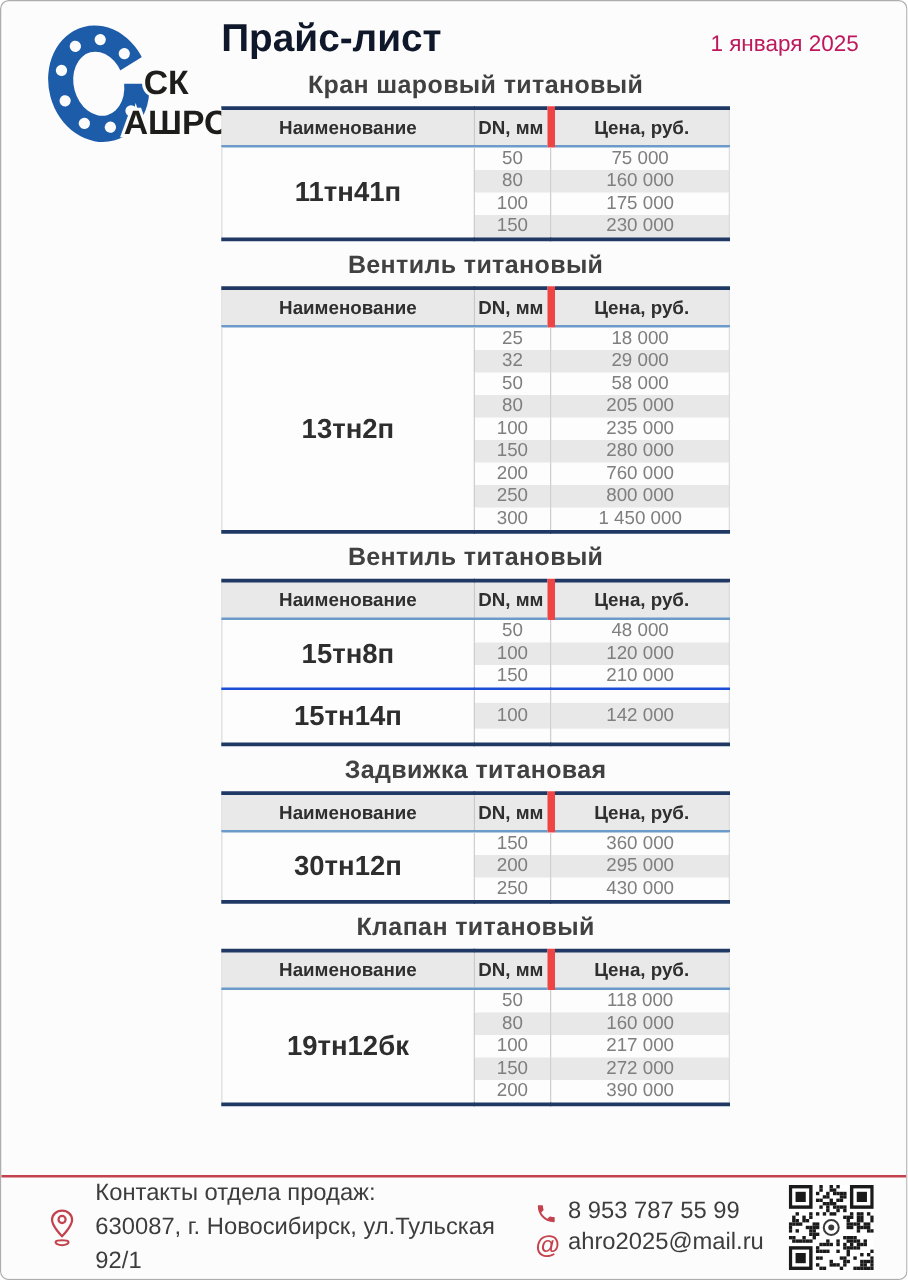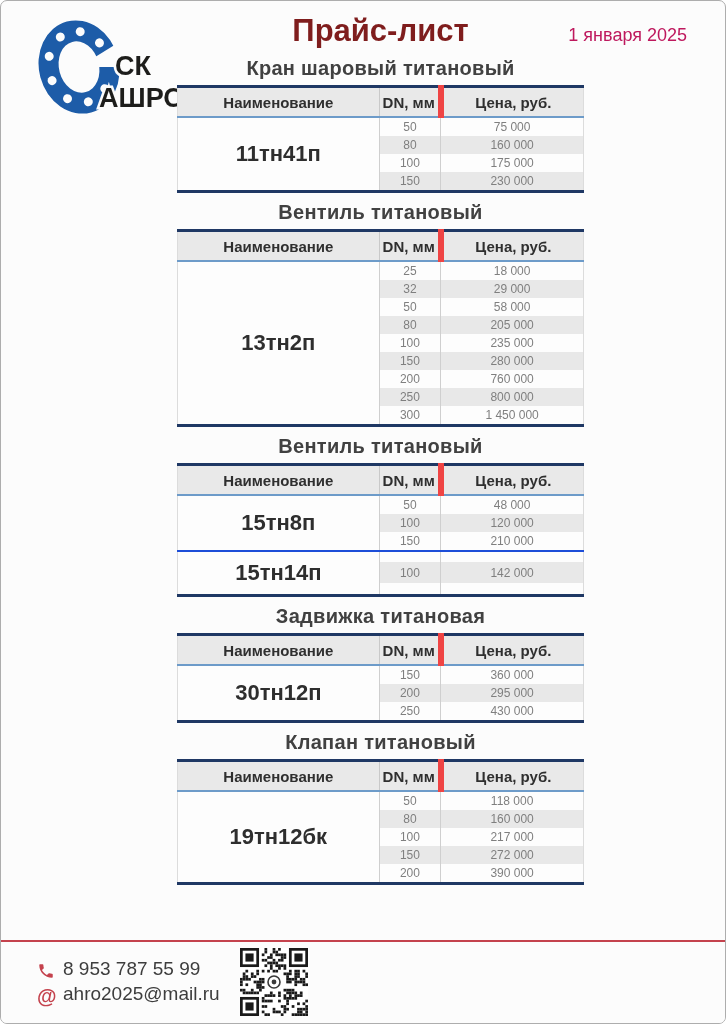--- a/index.html
+++ b/index.html
@@ -6,37 +6,37 @@
   .page {
     position:relative; width:726px; height:1024px; overflow:hidden;
     background:#fcfcfc; border:1px solid #adadad; border-radius:7px;
     box-sizing:border-box;
     font-family:"Liberation Sans", sans-serif;
   }
   
   .logo { position:absolute; left:26px; top:12px; width:150px; height:104px; }
   .date { position:absolute; right:38px; top:24px; font-size:18px; color:#be185d; }
   .content { margin-left:176px; width:407px; }
-  h1.page-title { margin:12px 0 0 0; text-align:center; font-size:31px; font-weight:bold; color:#7f1d1d; }
+  h1.page-title { margin:12px 0 0 0; text-align:left; font-size:31px; font-weight:bold; color:#0f172a; }
   h2.section-title { margin:8px 0 5px 0; text-align:center; font-size:20px; font-weight:600; color:#414141; letter-spacing:0.3px; }
   
   table.price-table {
     width:100%; border-collapse:collapse; table-layout:fixed;
     border-top:3px solid #1f3864; border-bottom:3px solid #1f3864;
     border-left:1px solid #dcdcdc; border-right:1px solid #dcdcdc;
     background:#fdfdfd;
   }
   table.price-table th {
     background:#e9e9e9; border-bottom:2px solid #6d9bc9;
     height:28px; font-size:15px; font-weight:bold; color:#2f2f2f; padding:0;
   }
   th.col-name { width:50.4%; }
   th.col-dn   { width:14.6%; border-left:1px solid #c9c9c9; border-right:6px solid #ef4444; }
   th.col-price{ width:35%; }
-  tbody.group td { height:18px; padding:0; font-size:12px; color:#7f7f7f; text-align:center; line-height:18px; }
+  tbody.group td { height:18px; padding:0; font-size:15px; color:#7f7f7f; text-align:center; line-height:18px; }
   tbody.group td.dn { border-left:1px solid #cfcfcf; border-right:1px solid #cfcfcf; }
   tbody.group tr.alt td.data { background:#e8e8e8; }
   tbody.group td.product-cell {
     background:#fdfdfd; font-size:22px; font-weight:bold; color:#2e2e2e; line-height:1;
   }
   tbody.group + tbody.group { border-top:2px solid #1d4ed8; }
   tbody.group td.data.single {
     height:42px;
     background:linear-gradient(180deg,#fdfdfd 0%,#fdfdfd 24%,#e8e8e8 24%,#e8e8e8 74%,#fdfdfd 74%);
   }
@@ -263,20 +263,31 @@
                 <td class="data dn">200</td>
                 <td class="data price">390 000</td>
               </tr>
             </tbody>
           </table>
     </section>
   </div>
   </div>
 
   <div class="footer">
+    <div class="f-left">
+      <svg width="26" height="34" viewBox="0 0 24 30" aria-hidden="true">
+        <path d="M12 2.2 C7.6 2.2 4.4 5.4 4.4 9.2 C4.4 14.2 12 21.6 12 21.6 S19.6 14.2 19.6 9.2 C19.6 5.4 16.4 2.2 12 2.2 Z" fill="none" stroke="#c4424d" stroke-width="1.7"></path>
+        <circle cx="12" cy="8.9" r="2.7" fill="none" stroke="#c4424d" stroke-width="1.7"></circle>
+        <path d="M7.2 25.8 C7.8 24.4 16.2 24.4 16.8 25.8 C17.4 27.2 14.8 28.4 12 28.4 C9.2 28.4 6.6 27.2 7.2 25.8 Z" fill="none" stroke="#c4424d" stroke-width="1.5"></path>
+      </svg>
+      <div class="f-text">
+        <div>Контакты отдела продаж:</div>
+        <div>630087, г. Новосибирск, ул.Тульская 92/1</div>
+      </div>
+    </div>
     <div class="f-right">
       <div class="f-row">
         <svg width="18" height="18" viewBox="0 0 24 24" aria-hidden="true">
           <path fill="#c4424d" d="M6.62 10.79c1.44 2.83 3.76 5.14 6.59 6.59l2.2-2.2c.27-.27.67-.36 1.02-.24 1.12.37 2.33.57 3.57.57.55 0 1 .45 1 1V20c0 .55-.45 1-1 1-9.39 0-17-7.61-17-17 0-.55.45-1 1-1h3.5c.55 0 1 .45 1 1 0 1.25.2 2.45.57 3.57.11.35.03.74-.25 1.02l-2.2 2.2z"></path>
         </svg>
         <span>8 953 787 55 99</span>
       </div>
       <div class="f-row">
         <span class="at-icon">@</span>
         <span>ahro2025@mail.ru</span>

